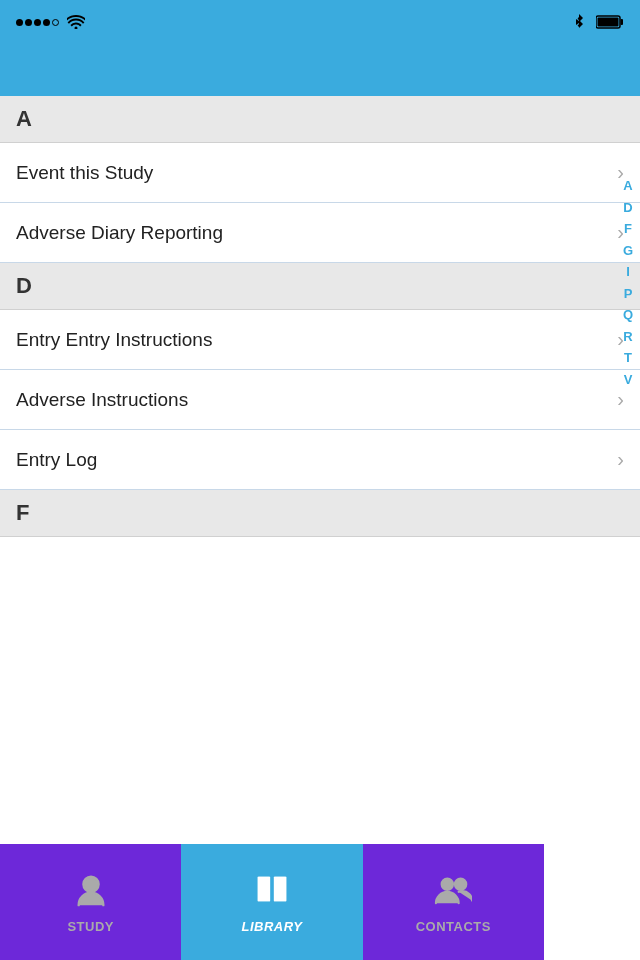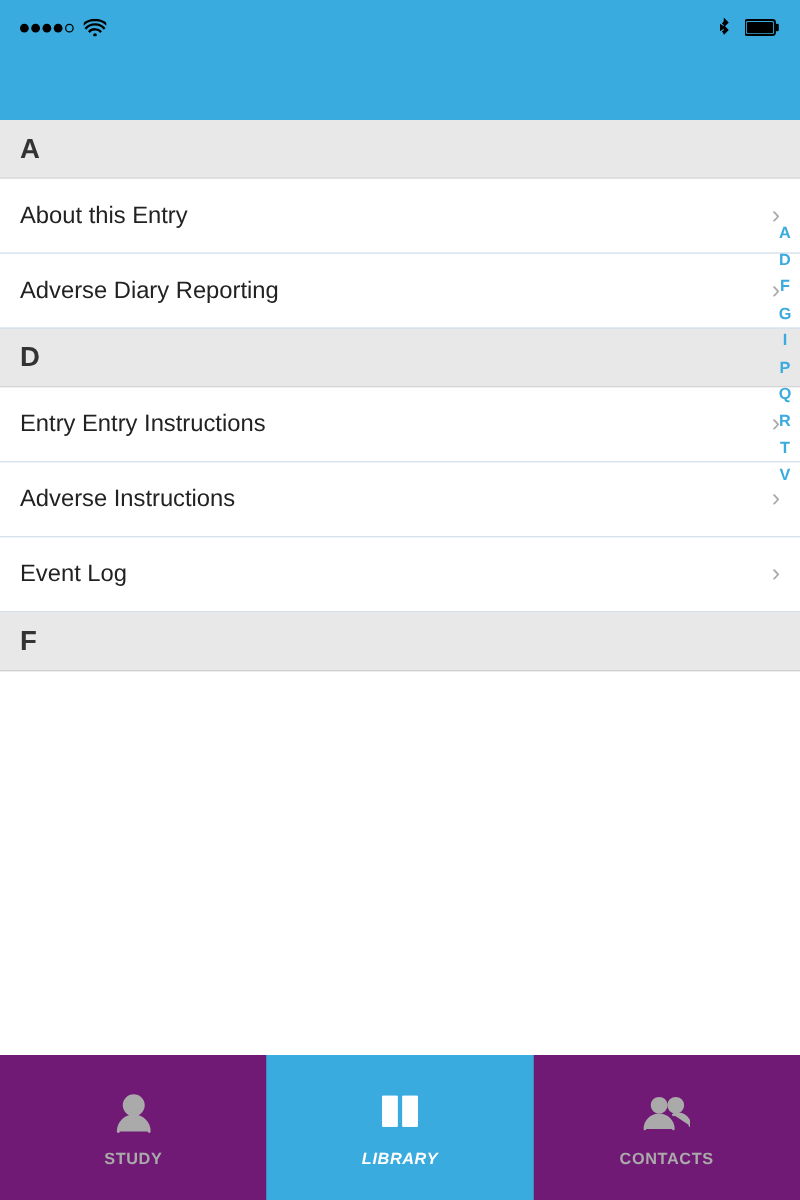--- a/index.html
+++ b/index.html
@@ -106,23 +106,23 @@
       line-height: 1.5;
       cursor: pointer;
       display: block;
     }
 
     
     .tab-bar {
       position: absolute;
       bottom: 0;
       left: 0;
-      width: 640px;
+      width: 544px;
       height: 116px;
-      background: #701a75;
+      background: #6d28d9;
       display: flex;
       align-items: stretch;
     }
     .tab-item {
       flex: 1;
       display: flex;
       flex-direction: column;
       align-items: center;
       justify-content: center;
       gap: 6px;
@@ -201,38 +201,38 @@
       <span>P</span>
       <span>Q</span>
       <span>R</span>
       <span>T</span>
       <span>V</span>
     </div>
 
   <div id="sections-container">
       <div class="section-header">A</div>
       <div class="list-item">
-        <span class="list-item-text">About this Entry</span>
+        <span class="list-item-text">Event this Study</span>
         <span class="chevron">›</span>
       </div>
       <div class="list-item">
         <span class="list-item-text">Adverse Diary Reporting</span>
         <span class="chevron">›</span>
       </div>
       <div class="section-header">D</div>
       <div class="list-item">
         <span class="list-item-text">Entry Entry Instructions</span>
         <span class="chevron">›</span>
       </div>
       <div class="list-item">
         <span class="list-item-text">Adverse Instructions</span>
         <span class="chevron">›</span>
       </div>
       <div class="list-item">
-        <span class="list-item-text">Event Log</span>
+        <span class="list-item-text">Entry Log</span>
         <span class="chevron">›</span>
       </div>
       <div class="section-header">F</div>
     </div>
 
 </div>
 
 <div class="tab-bar" id="tab-bar">
     <div class="tab-item">
       <div class="tab-icon"><svg viewBox="0 0 40 40" width="36" height="36" fill="none" xmlns="http://www.w3.org/2000/svg">

